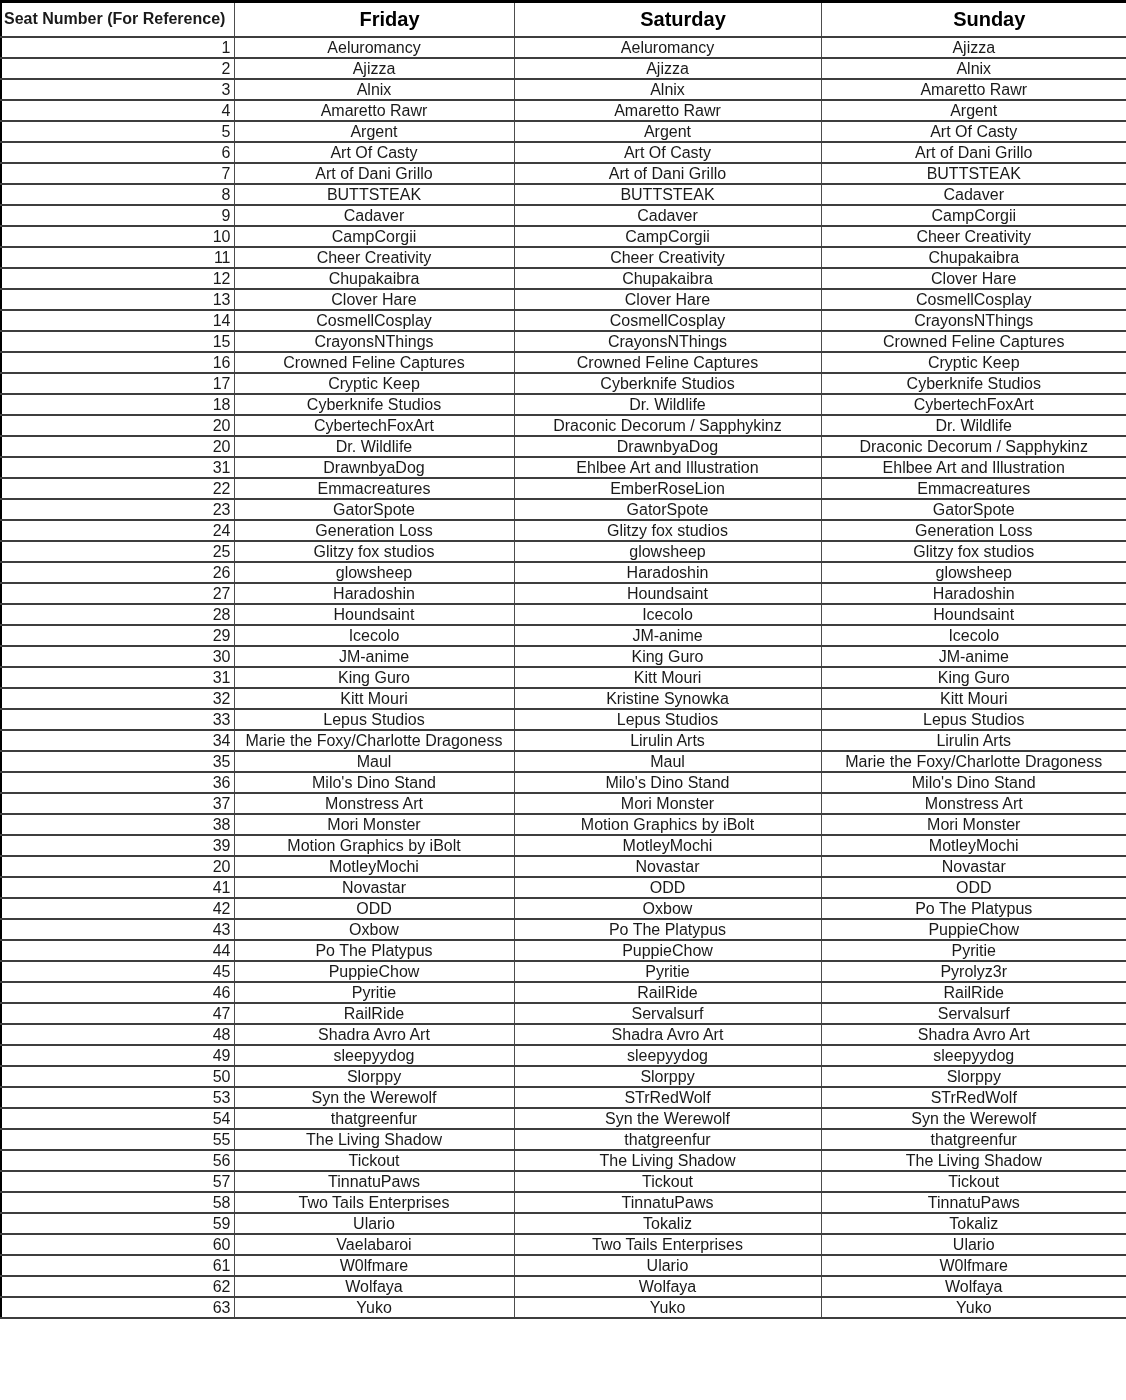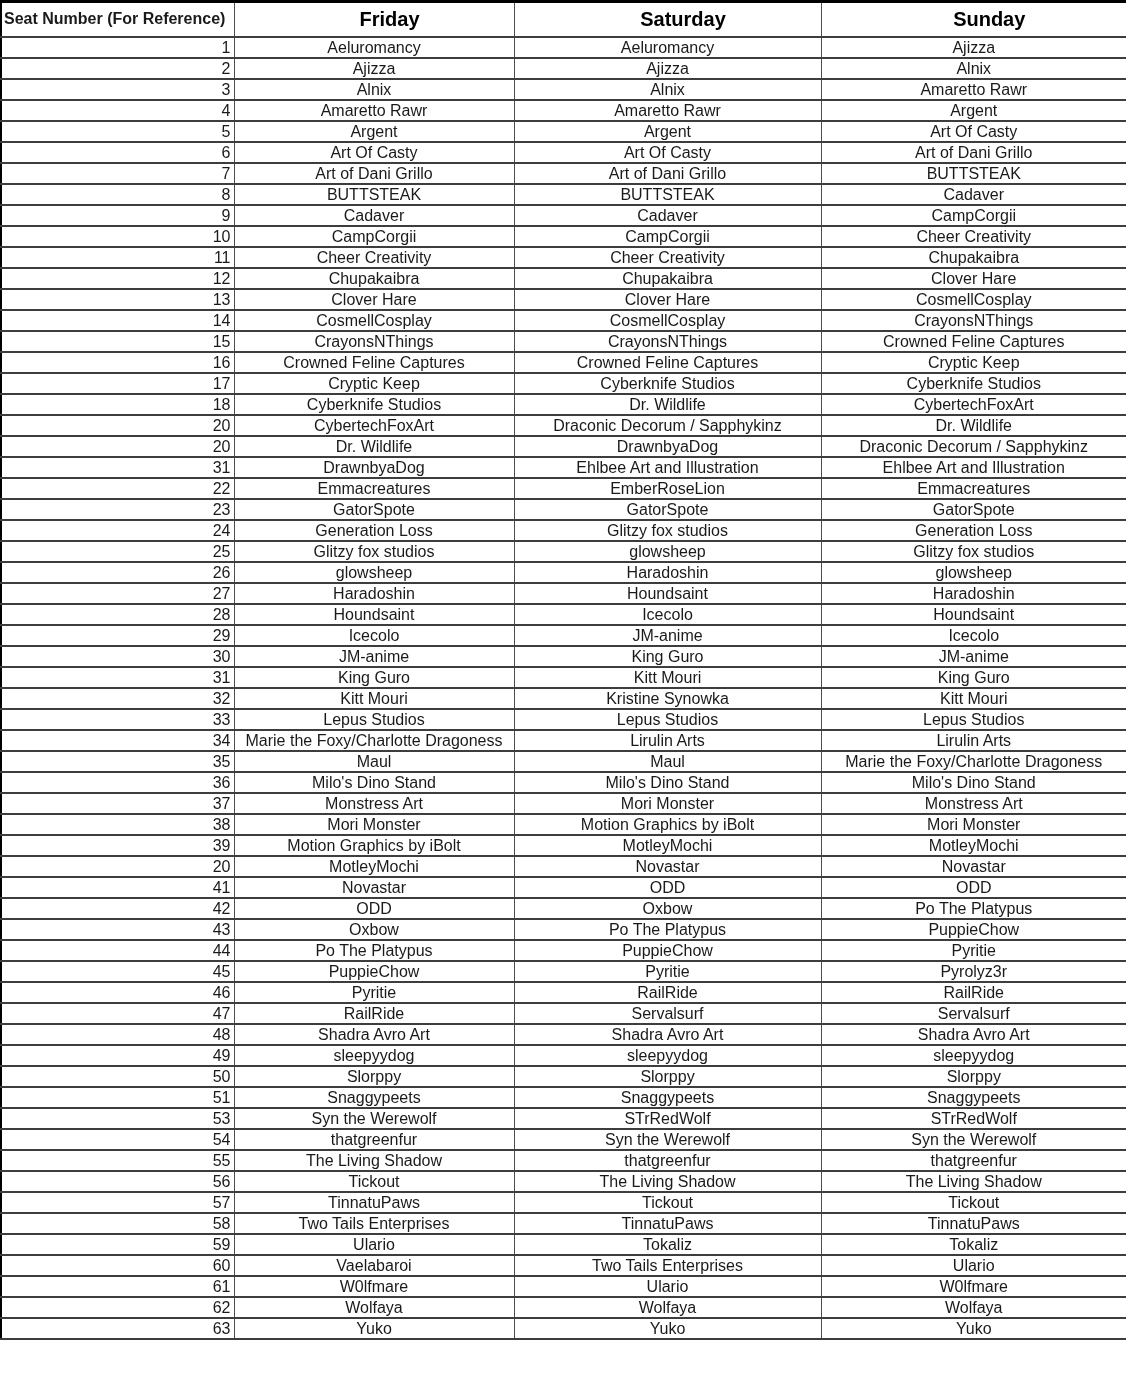--- a/index.html
+++ b/index.html
@@ -372,26 +372,20 @@
         <td class="day">sleepyydog</td>
         <td class="day">sleepyydog</td>
       </tr>
       <tr>
         <td class="seat">50</td>
         <td class="day">Slorppy</td>
         <td class="day">Slorppy</td>
         <td class="day">Slorppy</td>
       </tr>
       <tr>
-        <td class="seat">51</td>
-        <td class="day">Snaggypeets</td>
-        <td class="day">Snaggypeets</td>
-        <td class="day">Snaggypeets</td>
-      </tr>
-      <tr>
         <td class="seat">53</td>
         <td class="day">Syn the Werewolf</td>
         <td class="day">STrRedWolf</td>
         <td class="day">STrRedWolf</td>
       </tr>
       <tr>
         <td class="seat">54</td>
         <td class="day">thatgreenfur</td>
         <td class="day">Syn the Werewolf</td>
         <td class="day">Syn the Werewolf</td>

